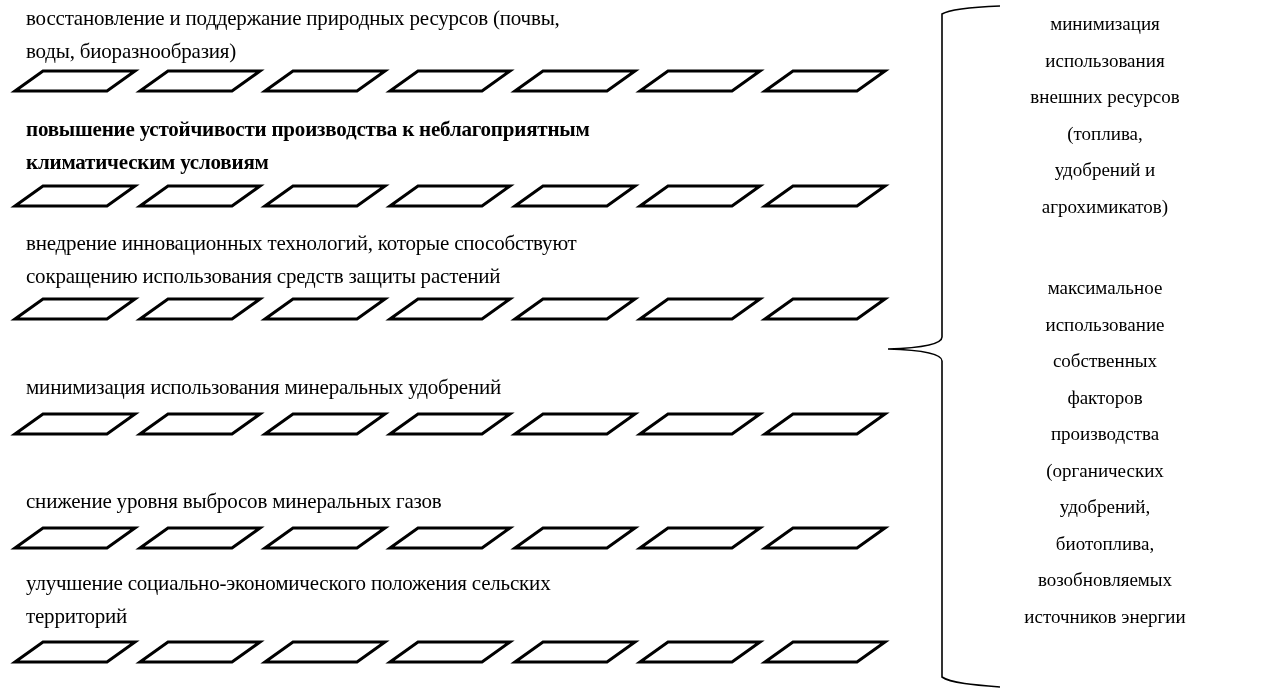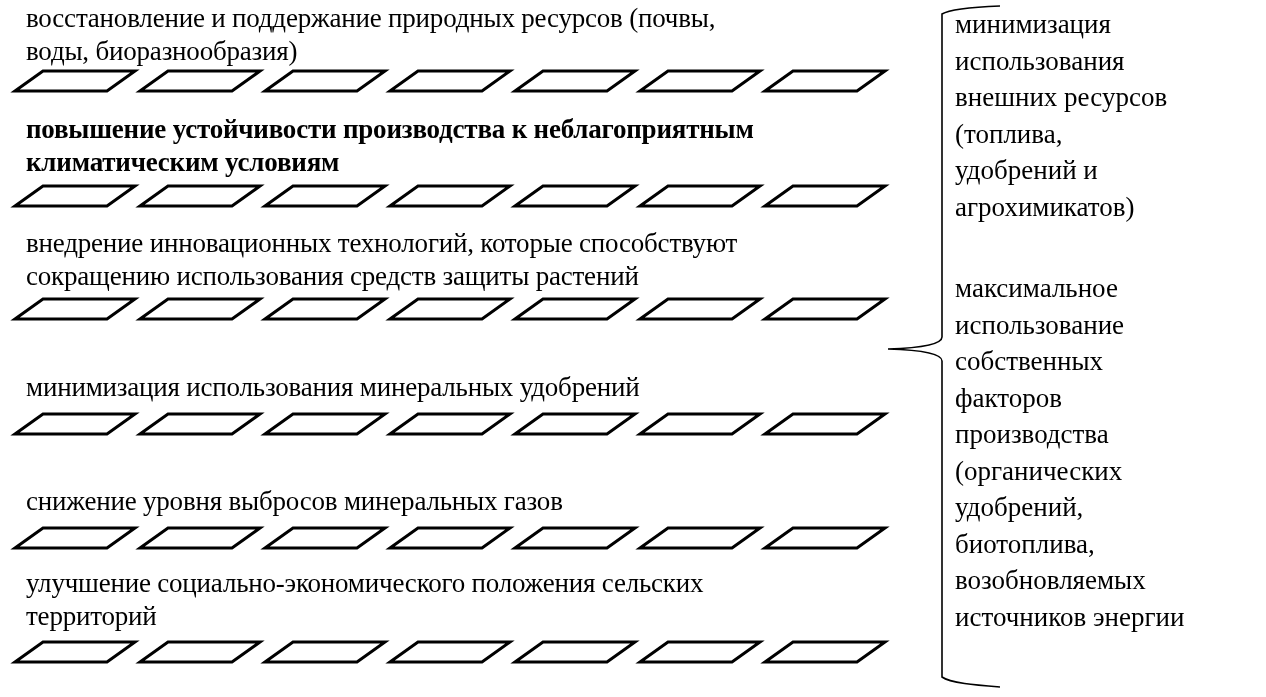--- a/index.html
+++ b/index.html
@@ -12,21 +12,21 @@
       height: 697px;
       position: relative;
       overflow: hidden;
       font-family: "Liberation Serif", "DejaVu Serif", serif;
       color: #000000;
     }
     .item-text {
       position: absolute;
       left: 26px;
       width: 880px;
-      font-size: 27px;
+      font-size: 21px;
       line-height: 33px;
       letter-spacing: -0.2px;
       white-space: pre-line;
     }
     .arrow-row {
       position: absolute;
       left: 0;
       width: 900px;
       height: 26px;
     }
@@ -37,21 +37,22 @@
       position: absolute;
       left: 880px;
       top: 0;
       width: 120px;
       height: 697px;
     }
     .outcome-text {
       position: absolute;
       left: 955px;
       width: 300px;
-      font-size: 27px;
+      text-align: center;
+      font-size: 19px;
       line-height: 36.5px;
       white-space: pre-line;
     }
   </style>
 </head>
 <body>
 
 <div id="diagram">
 
   <div class="item-text" style="top:2px;">восстановление и поддержание природных ресурсов (почвы,

